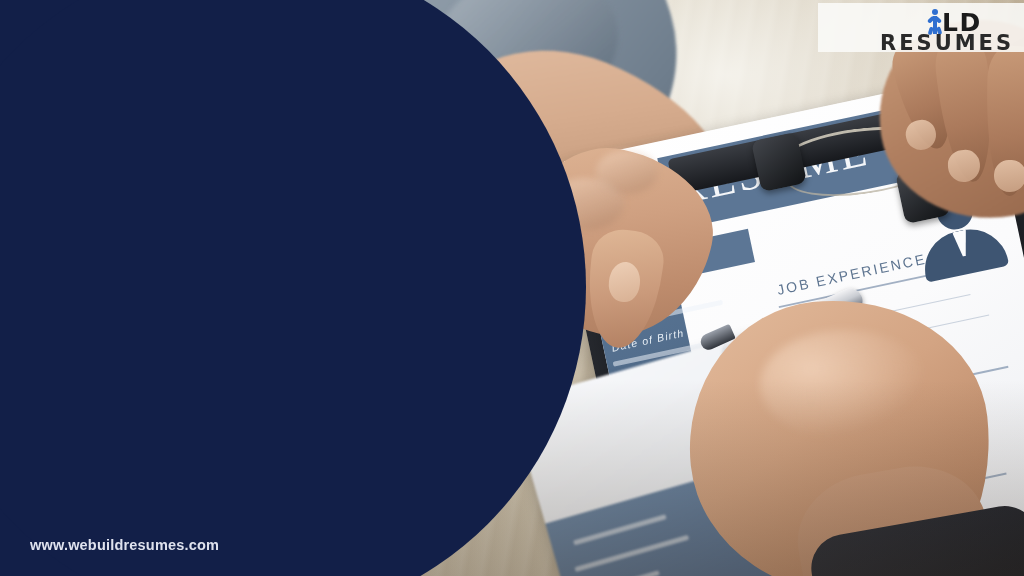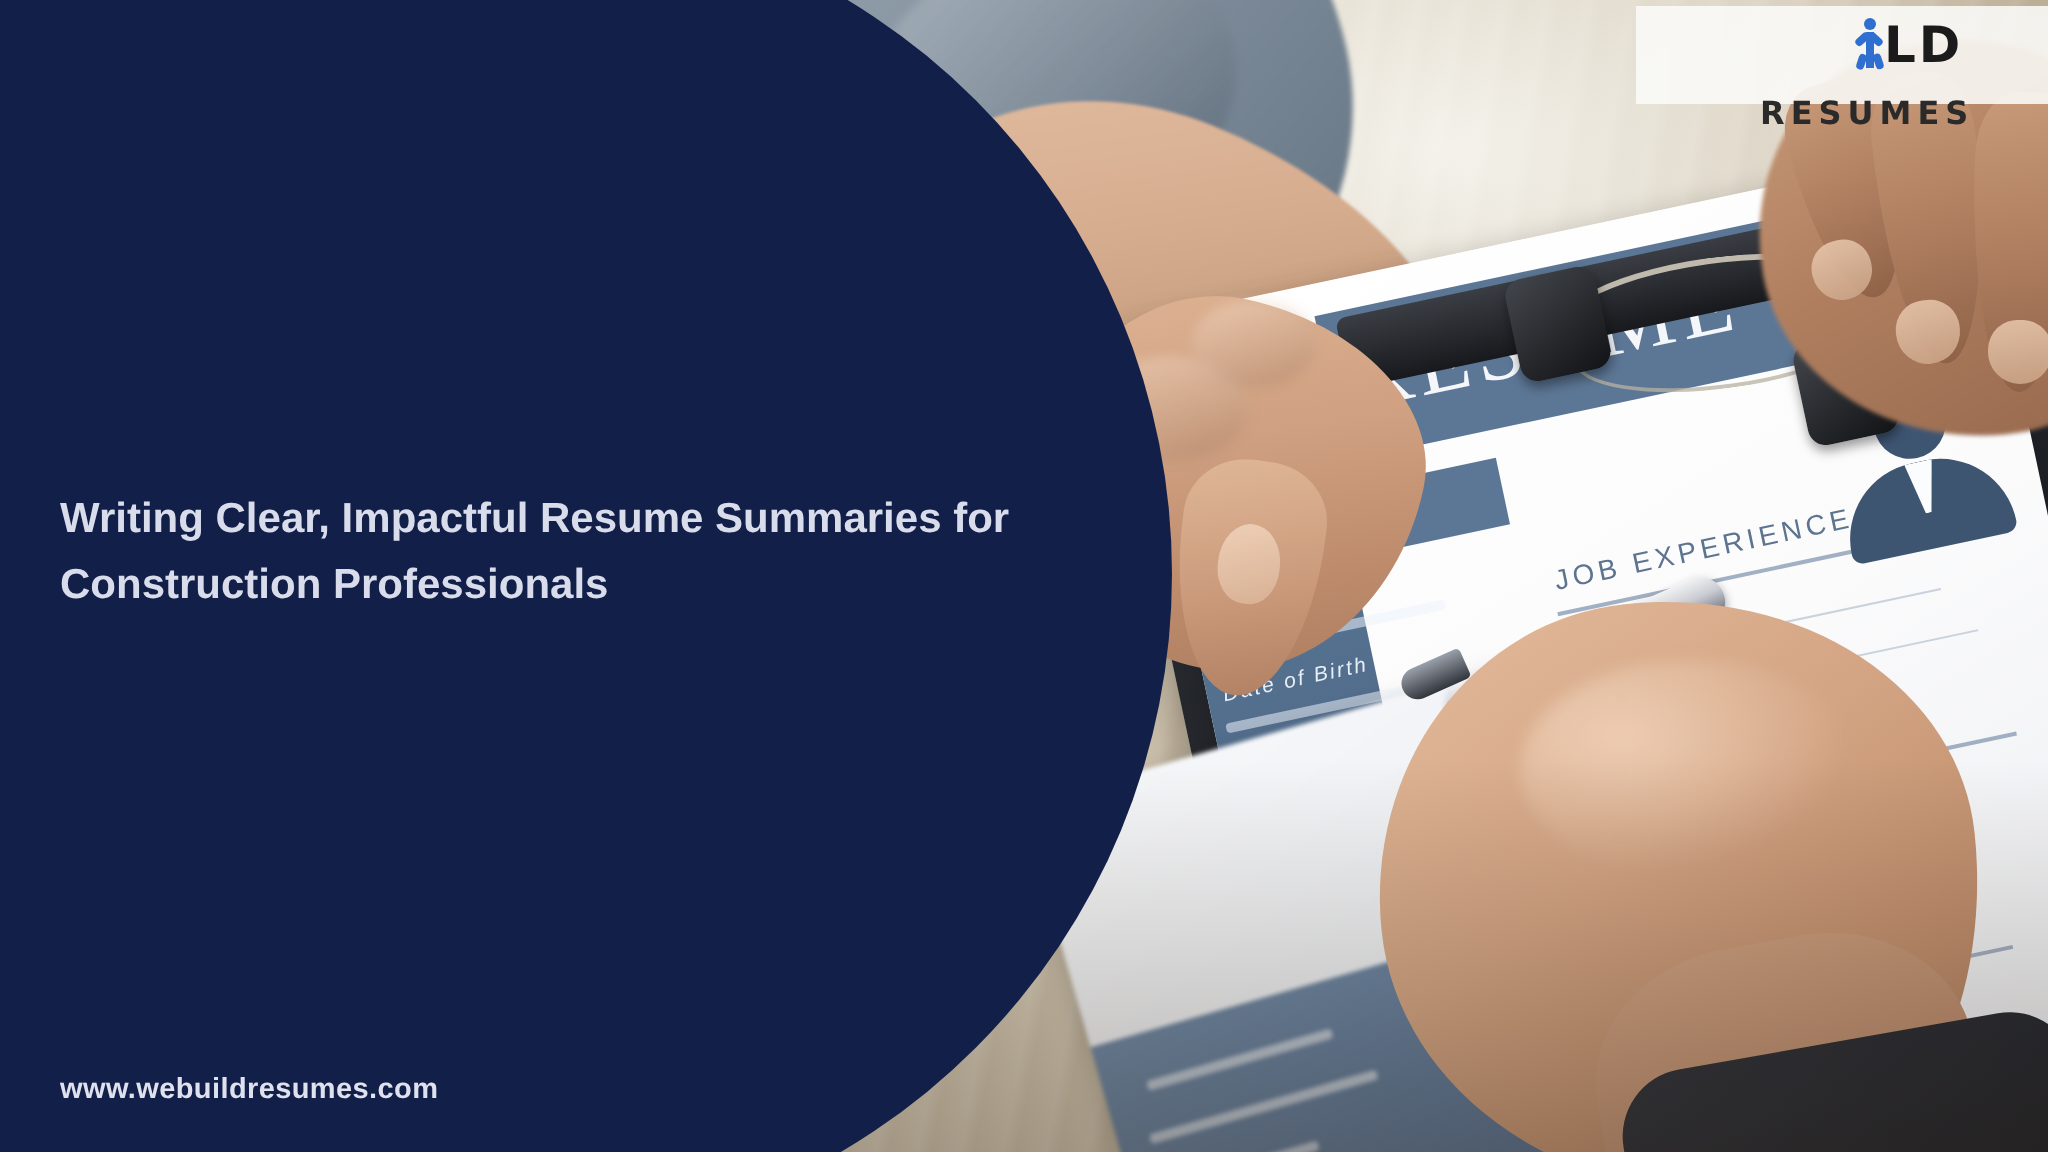--- a/index.html
+++ b/index.html
@@ -455,22 +455,22 @@
     font-weight: 700;
     letter-spacing: 1.5px;
     color: #1b1b1b;
     font-family: "DejaVu Sans", sans-serif;
     white-space: nowrap;
   }
   .logo-l1a { position: absolute; left: 24px; top: 5px; }
   .logo-l1b { position: absolute; left: 124px; top: 5px; }
   .logo-resumes {
     position: absolute;
-    left: 62px; top: 44px;
-    font-size: 16px;
+    left: 62px; top: 28px;
+    font-size: 21px;
     font-weight: 700;
     letter-spacing: 3px;
     color: #2a2a2a;
     font-family: "DejaVu Sans", sans-serif;
     white-space: nowrap;
   }
   .logo-figure {
     position: absolute;
     left: 108px; top: 6px;
     width: 17px; height: 25px;
@@ -597,24 +597,20 @@
     <div class="wrist"></div>
     <div class="cuff"></div>
 
     <div class="desk-shadow-bottom"></div>
   </div>
 
   <div class="navy-rect"></div>
   <div class="navy-circle"></div>
 
 
-  <div class="subhead">
-    <div>Writing Clear, Impactful Resume Summaries for</div>
-    <div>Construction Professionals</div>
-  </div>
 
   <div class="site-url">www.webuildresumes.com</div>
 
   <div class="logo-box">
     <span class="logo-webuild logo-l1b">LD</span>
     <span class="logo-figure">
       <span class="lf-head"></span>
       <span class="lf-arm-l"></span>
       <span class="lf-arm-r"></span>
       <span class="lf-body"></span>

